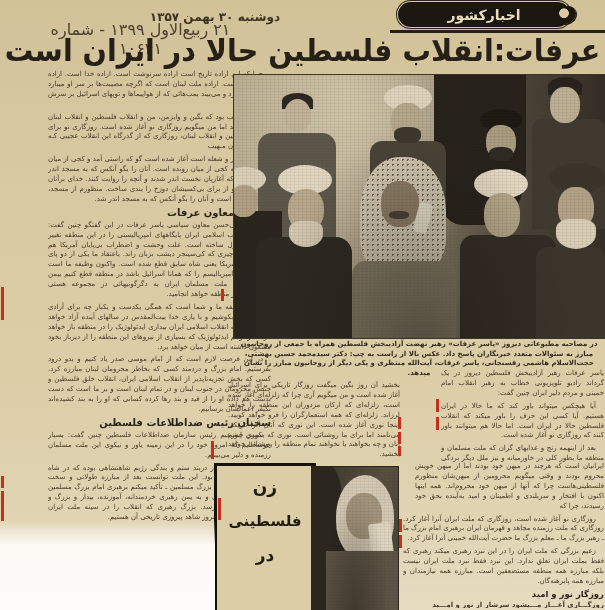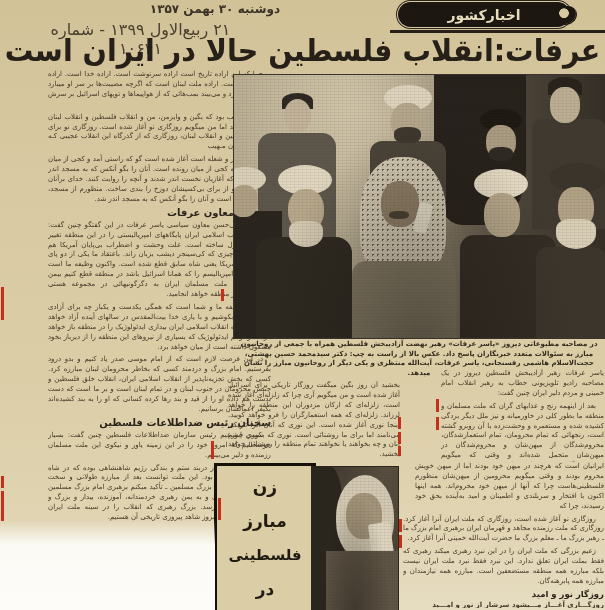--- a/index.html
+++ b/index.html
@@ -14,21 +14,21 @@
   .masthead{
     left:398px;top:2px;width:172px;height:25px;background:#1c1711;border-radius:13px;
     display:flex;align-items:center;justify-content:center;
     box-shadow:0 0 0 1px #d8c9a2,0 0 0 2px #2a241a;
   }
   .masthead span{color:#e9dfbe;font-weight:bold;font-size:14px;letter-spacing:1px;}
   .masthead-curl{
     left:556px;top:6px;width:20px;height:18px;background:radial-gradient(circle at 40% 40%,#d8c9a2 28%,#1c1711 32%);
     border-radius:50% 50% 80% 20%;box-shadow:1px 1px 0 #1c1711;
   }
-  .date1{left:90px;top:2px;width:250px;font-size:12px;font-weight:bold;text-align:center;color:#3b3226;}
+  .date1{left:90px;top:10px;width:250px;font-size:12px;font-weight:bold;text-align:center;color:#3b3226;}
   .date2{left:33px;top:20px;width:215px;font-size:16px;text-align:center;color:#4a4031;}
   .header-rule{left:390px;top:30px;width:215px;height:3px;background:#26201711;background:#262017;}
   .headline{
     left:0;top:34px;width:605px;height:36px;font-size:28.5px;font-weight:bold;color:#262019;
     text-align:center;letter-spacing:-1px;white-space:nowrap;transform:scaleY(1.08);
   }
   
   .col{font-size:7px;line-height:9.9px;text-align:justify;color:#453828;overflow:hidden;}
   .col p{margin:0 0 3px 0;text-indent:8px;}
   .subhead{font-size:10px;font-weight:bold;color:#2c251b;margin:3px 0 3px 0;text-indent:0 !important;}
@@ -128,35 +128,35 @@
     <div class="fig grain"></div>
   </div>
 
   <div class="abs caption fa">در مصاحبه مطبوعاتی دیروز «یاسر عرفات» رهبر نهضت آزادیبخش فلسطین همراه با جمعی از روحانیون مبارز به سئوالات متعدد خبرنگاران پاسخ داد. عکس بالا از راست به چپ: دکتر سیدمحمد حسین بهشتی، حجت‌الاسلام هاشمی رفسنجانی، یاسر عرفات، آیت‌الله منتظری و یکی دیگر از روحانیون مبارز را نشان میدهد.</div>
 
   <div class="abs col fa midcol">
     <p style="text-indent:0;">بخشید آن روز بگین میگفت روزگار تاریکی برای اسرائیل آغاز شده است و من میگویم آری چرا که زلزله‌ای آغاز شده است، زلزله‌ای که ارکان مزدوران این منطقه را خواهد لرزاند. زلزله‌ای که همه استعمارگران را فرو خواهد کوبید. اینجا نوری آغاز شده است. این نوری که آنان آنرا تاریکی می‌نامند اما برای ما روشنائی است. نوری که بکوری چشم آنان و چه بخواهند یا نخواهند تمام منطقه را روشنائی خواهد بخشید.</p>
   </div>
 
   <div class="abs col fa rtop">
-    <p style="text-indent:0;">یاسر عرفات رهبر آزادیبخش فلسطین دیروز در یک مصاحبه رادیو تلویزیونی خطاب به رهبر انقلاب امام خمینی و مردم دلیر ایران چنین گفت:</p>
+    <p style="text-indent:0;">یاسر عرفات رهبر آزادیبخش فلسطین دیروز در یک گرداند رادیو تلویزیونی خطاب به رهبر انقلاب امام خمینی و مردم دلیر ایران چنین گفت:</p>
+    <p>آیا هیچکس میتواند باور کند که ما حالا در ایران هستیم. آیا کسی این حرف را باور میکند که انقلاب فلسطین حالا در ایران است. اما حالا هم میتوانند باور کنند که روزگاری نو آغاز شده است.</p>
     <p>بعد از اینهمه رنج و عذابهای گران که ملت مسلمان و منطقه ما بطور کلی در خاورمیانه و نیز ملل دیگر بردگی کشیده شده و مستعمره و وحشت‌زده با آن روبرو گشته است، رنجهائی که تمام محرومان، تمام استعمارشدگان، محروم‌شدگان از میهن‌شان و محروم‌شدگان در میهن‌شان متحمل شده‌اند و وقتی که میگویم محروم‌شدگان در میهن‌شان منظورم</p>
   </div>
 
   <div class="abs col fa rbottom">
     <p style="text-indent:0;margin-left:12px;">ایرانیان است که هرچند در میهن خود بودند اما از میهن خویش محروم بودند و وقتی میگویم محرومین از میهن‌شان منظورم فلسطینی‌هاست چرا که آنها از میهن خود محروم‌اند. همه اینها اکنون با افتخار و سربلندی و اطمینان و امید به‌آینده بحق خود رسیدند، چرا که</p>
     <p>روزگاری نو آغاز شده است، روزگاری که ملت ایران آنرا آغاز کرد. روزگاری که ملت رزمنده مجاهد و قهرمان ایران برهبری امام بزرگ ما ـ رهبر بزرگ ما ـ معلم بزرگ ما حضرت آیت‌الله خمینی آنرا آغاز کرد.</p>
     <p>زعیم بزرگی که ملت ایران را در این نبرد رهبری میکند رهبری که فقط بملت ایران تعلق ندارد. این نبرد فقط نبرد ملت ایران نیست بلکه مبارزه همه منطقه مستضعفین است. مبارزه همه نیازمندان و مبارزه همه پابرهنه‌گان.</p>
     <p class="subhead">روزگار نور و امید</p>
     <p class="closing" style="text-indent:0;">روزگـــاری آغـــاز مـــیشود سرشار از نور و امـــید</p>
   </div>
 
   <div class="abs woman-box fa">
     <span class="w w1">زن</span>
-    <span class="w w2">مبارز</span>
     <span class="w w3">فلسطینی</span>
     <span class="w w4">در</span>
   </div>
 
   <div class="abs woman-photo">
     <div class="fig" style="left:0;top:0;width:32px;height:144px;background:#2a251d;border-radius:0 40% 30% 0;"></div>
     <div class="fig" style="left:24px;top:8px;width:58px;height:84px;background:#d2c8b2;border-radius:50% 50% 45% 45%;"></div>
     <div class="fig" style="left:34px;top:26px;width:36px;height:46px;background:#a2937a;border-radius:45%;"></div>
     <div class="fig" style="left:58px;top:56px;width:22px;height:34px;background:#ddd4bf;border-radius:3px;transform:rotate(-8deg);"></div>
     <div class="fig" style="left:14px;top:84px;width:72px;height:60px;background:#5e5445;"></div>

